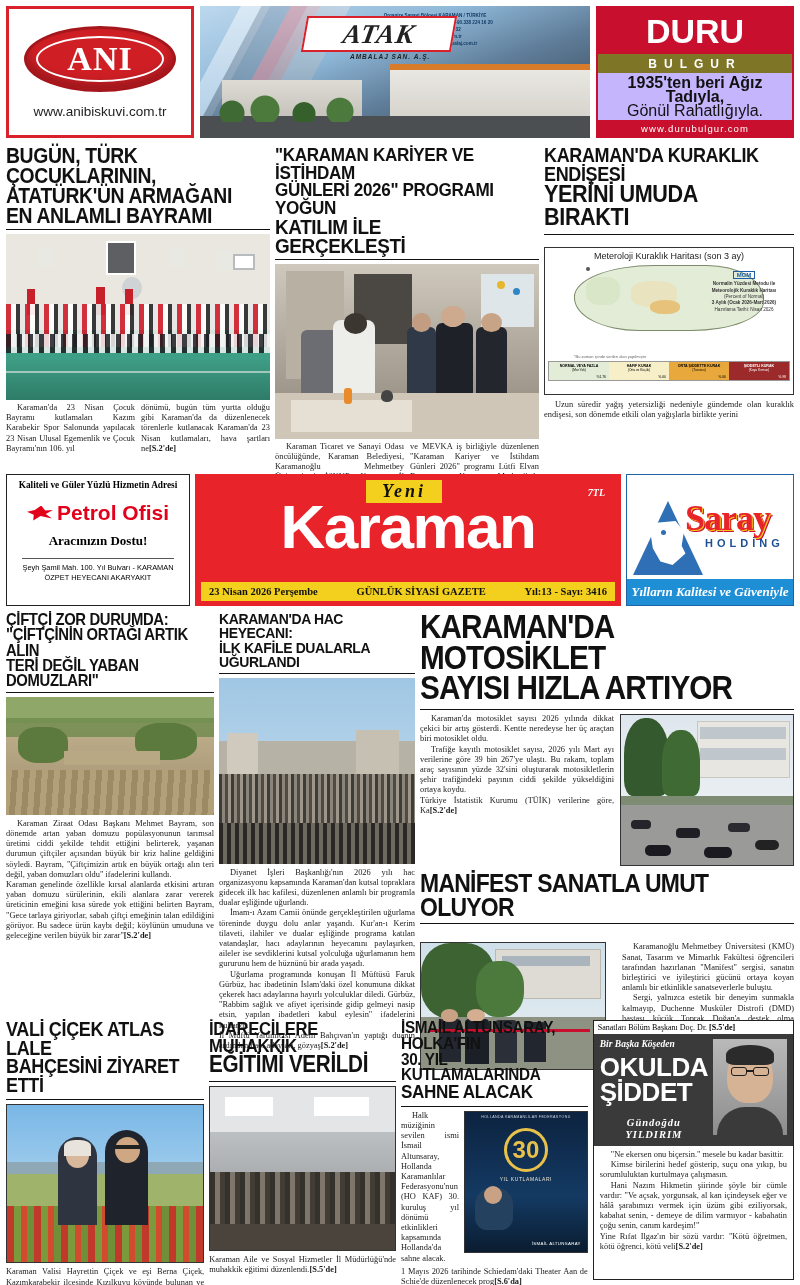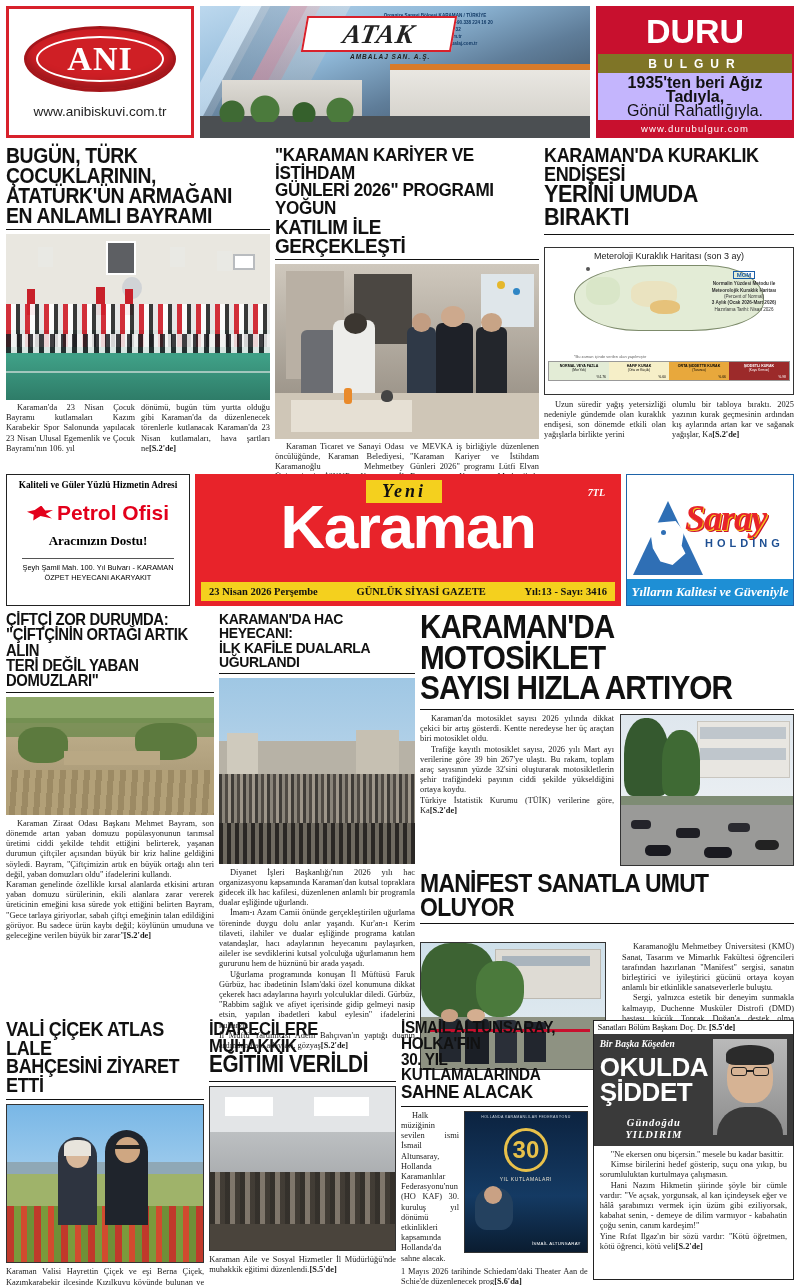--- a/index.html
+++ b/index.html
@@ -129,21 +129,21 @@
     display:flex; align-items:center; justify-content:space-between; padding:0 8px;
     font-family:"Liberation Serif",serif; font-weight:bold; font-size:10.5px; color:#111; }
 
   #ad-saray { width:168px; border:1px solid #1e63a8; background:#fff; display:flex; flex-direction:column; }
   .saray-top { flex:1; position:relative; overflow:hidden; }
   .saray-mtn { position:absolute; left:6px; bottom:4px; width:70px; height:74px; background:#2f6fb5;
     clip-path: polygon(50% 0, 100% 100%, 0 100%); }
   .saray-lion { position:absolute; left:22px; bottom:14px; width:38px; height:44px; background:#fff;
     clip-path: polygon(18% 4%, 70% 0, 92% 24%, 86% 56%, 96% 74%, 62% 100%, 30% 92%, 10% 62%, 4% 28%); }
   .saray-eye { position:absolute; left:34px; bottom:44px; width:5px; height:5px; background:#2f6fb5; border-radius:50%; }
-  .saray-name { position:absolute; left:58px; top:22px; font-family:"Liberation Serif",serif; font-style:italic;
+  .saray-name { position:absolute; left:58px; top:22px; font-family:"Liberation Serif",serif; 
     font-weight:bold; font-size:36px; color:#e8232a; letter-spacing:-1px;
     text-shadow: 1px 1px 0 #f5c518, 2px 2px 0 #c8102e; }
   .saray-hold { position:absolute; left:78px; top:62px; font-family:"Liberation Sans",sans-serif;
     font-weight:bold; font-size:11px; color:#1e4f92; letter-spacing:4px; }
   .saray-bot { height:26px; background:#1e8fd5; display:flex; align-items:center; justify-content:center;
     font-family:"Liberation Serif",serif; font-style:italic; font-weight:bold; font-size:13px; color:#fff; }
 
   
   #mid { position:absolute; left:6px; top:612px; width:788px; height:404px; display:flex; gap:5px; }
   #mid-c1 { width:208px; }
@@ -361,21 +361,20 @@
             <div style="font-family:'Liberation Sans',sans-serif;font-size:3.2px;text-align:center;">(Koyu Kırmızı)</div>
             <div style="position:absolute;right:3px;bottom:1px;font-size:3.4px;font-family:'Liberation Sans',sans-serif;">%.98</div>
           </div>
         </div>
       </div>
 
       <div class="lead-cols body-txt" style="margin-top:5px;">
         <div>
             <span class="ind">Uzun süredir yağış yetersizliği nedeniyle gündemde olan kuraklık endişesi, son dönemde etkili olan yağışlarla birlikte yerini</span>
           </div>
-        <div><span>olumlu bir tabloya bıraktı. 2025 yazının kurak geçmesinin ardından kış aylarında artan kar ve sağanak yağışlar, Ka</span><span class="ref">[S.2'de]</span></div>
       </div>
     </div>
   </div>
 
   <div id="masthead">
 
     <div id="ad-ozpet">
       <div class="ozpet-t2">Kaliteli ve Güler Yüzlü Hizmetin Adresi</div>
       <div class="po-row">
         <div class="po-mark"></div>

